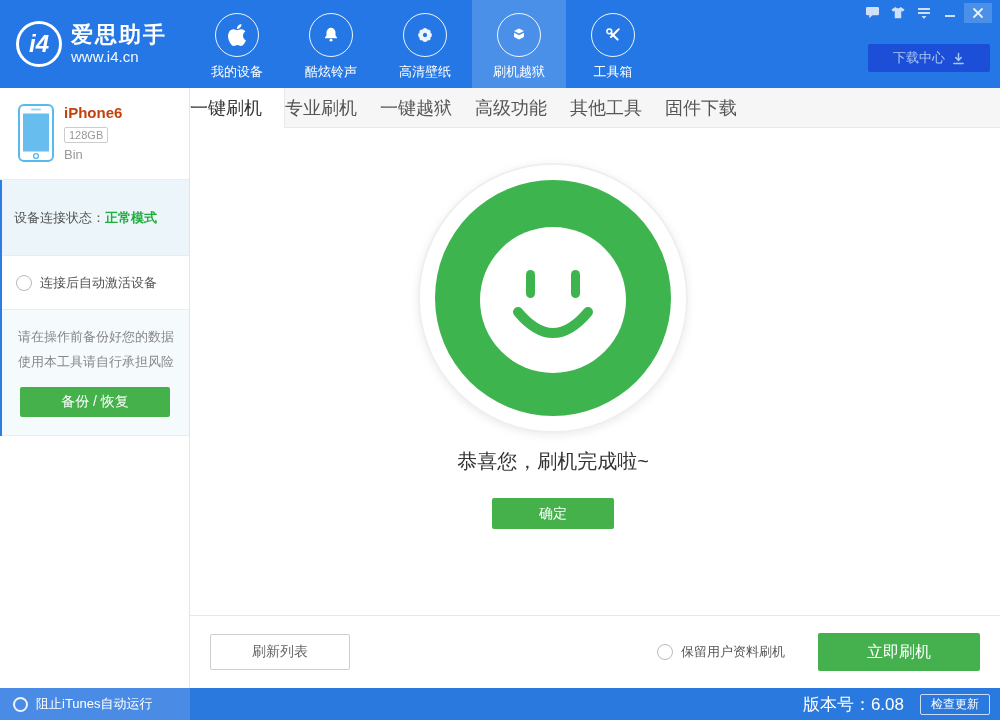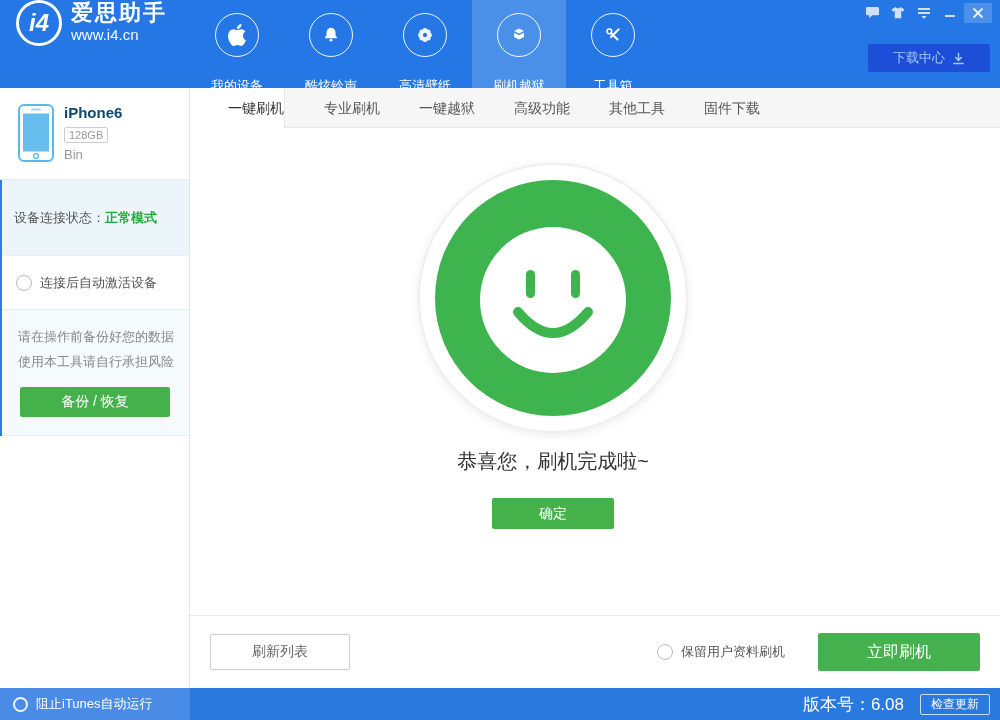--- a/index.html
+++ b/index.html
@@ -1,55 +1,55 @@
 <!DOCTYPE html>
 <html><head>
 <meta charset="utf-8">
 <style>
   * { margin:0; padding:0; box-sizing:border-box; }
   html,body { width:1000px; height:720px; overflow:hidden; }
   body { font-family:"Liberation Sans","DejaVu Sans",sans-serif; background:#fff; position:relative; }
 
   
   .header { position:absolute; top:0; left:0; width:1000px; height:88px; background:#2477e4; display:flex; }
-  .logo { display:flex; align-items:flex-start; padding-left:16px; width:190px; flex:none; cursor:pointer; }
+  .logo { display:flex; align-items:center; padding-left:16px; width:190px; flex:none; cursor:pointer; }
   .logo-circle { width:46px; height:46px; border:3px solid #fff; border-radius:50%; color:#fff;
                  font-size:24px; font-weight:bold; font-style:italic; display:flex; align-items:center; justify-content:center; flex:none;}
   .logo-text { margin-left:9px; color:#fff; }
   .brand { font-size:22px; font-weight:bold; letter-spacing:2px; line-height:26px;}
   .site { font-size:15px; opacity:.95; line-height:18px;}
 
   .nav { display:flex; flex:none; }
   .nav-item { width:94px; height:88px; display:flex; flex-direction:column; align-items:center; padding-top:13px; cursor:pointer; }
   .nav-item.active { background:#4a90e9; }
   .nav-ic { width:44px; height:44px; border:1.5px solid rgba(255,255,255,.92); border-radius:50%;
             display:flex; align-items:center; justify-content:center; flex:none;}
-  .nav-label { margin-top:20px; color:#fff; font-size:13px; white-space:nowrap; }
+  .nav-label { margin-top:6px; color:#fff; font-size:13px; white-space:nowrap; }
 
   .win-controls { position:absolute; top:3px; right:8px; display:flex; align-items:center; }
   .wc { width:24px; height:20px; display:flex; align-items:center; justify-content:center; cursor:pointer; margin-left:2px; }
   .wc.close { background:#4a90e9; width:28px; }
   .dl-btn { position:absolute; top:44px; right:10px; width:122px; height:28px; background:#1d4ed8; border:none;
             border-radius:2px; color:#a9c9f4; font-size:13px; display:flex; align-items:center; justify-content:center; gap:7px; cursor:pointer;
             font-family:inherit;}
 
   
   .tabbar { position:absolute; top:88px; left:190px; right:0; height:40px; background:#f6f6f6;
             border-bottom:1px solid #e8e8e8; display:flex; }
-  .tab { width:95px; height:40px; line-height:40px; text-align:right; font-size:14px; color:#555; cursor:pointer; }
+  .tab { width:95px; height:40px; line-height:40px; text-align:left; font-size:18px; color:#555; cursor:pointer; }
   .tab.active { background:#fff; color:#333; border-right:1px solid #e8e8e8; height:41px; }
 
   
   .sidebar { position:absolute; top:88px; left:0; width:190px; bottom:32px; background:#fff; border-right:1px solid #e4e4e4; }
   .accent { position:absolute; left:0; top:92px; width:2px; height:256px; background:#2e7de4; z-index:5;}
   .sec { border-bottom:1px solid #e7eef2; }
   .sec-device { height:92px; padding:16px 0 0 18px; display:flex; border-bottom:1px solid #ececec;}
   .phone { flex:none; }
   .dev-info { margin-left:10px; }
-  .dev-name { font-size:15px; font-weight:bold; color:#0c4a6e; line-height:18px; }
+  .dev-name { font-size:15px; font-weight:bold; color:#c2410c; line-height:18px; }
   .dev-cap { display:inline-block; margin-top:5px; font-size:11px; color:#999; border:1px solid #ccc; border-radius:2px; padding:1px 4px;text-align:center; }
   .dev-owner { margin-top:4px; font-size:13px; color:#999; }
   .sec-status { height:76px; background:#ecf5fa; display:flex; align-items:center; padding-left:14px; font-size:13px; color:#555; }
   .status-val { color:#1fad3e; font-weight:bold; }
   .sec-radio { height:54px; display:flex; align-items:center; padding-left:16px; cursor:pointer;}
   .sec-warn { height:126px; background:#f5fafc; padding:14px 0 0 18px; }
   .warn-line { font-size:13px; color:#888; line-height:25px; }
   .backup-btn { margin-top:13px; margin-left:2px; width:150px; height:30px; background:#44b14b; color:#fff; border:none;
                 border-radius:2px; font-size:14px; cursor:pointer; font-family:inherit;}
 

